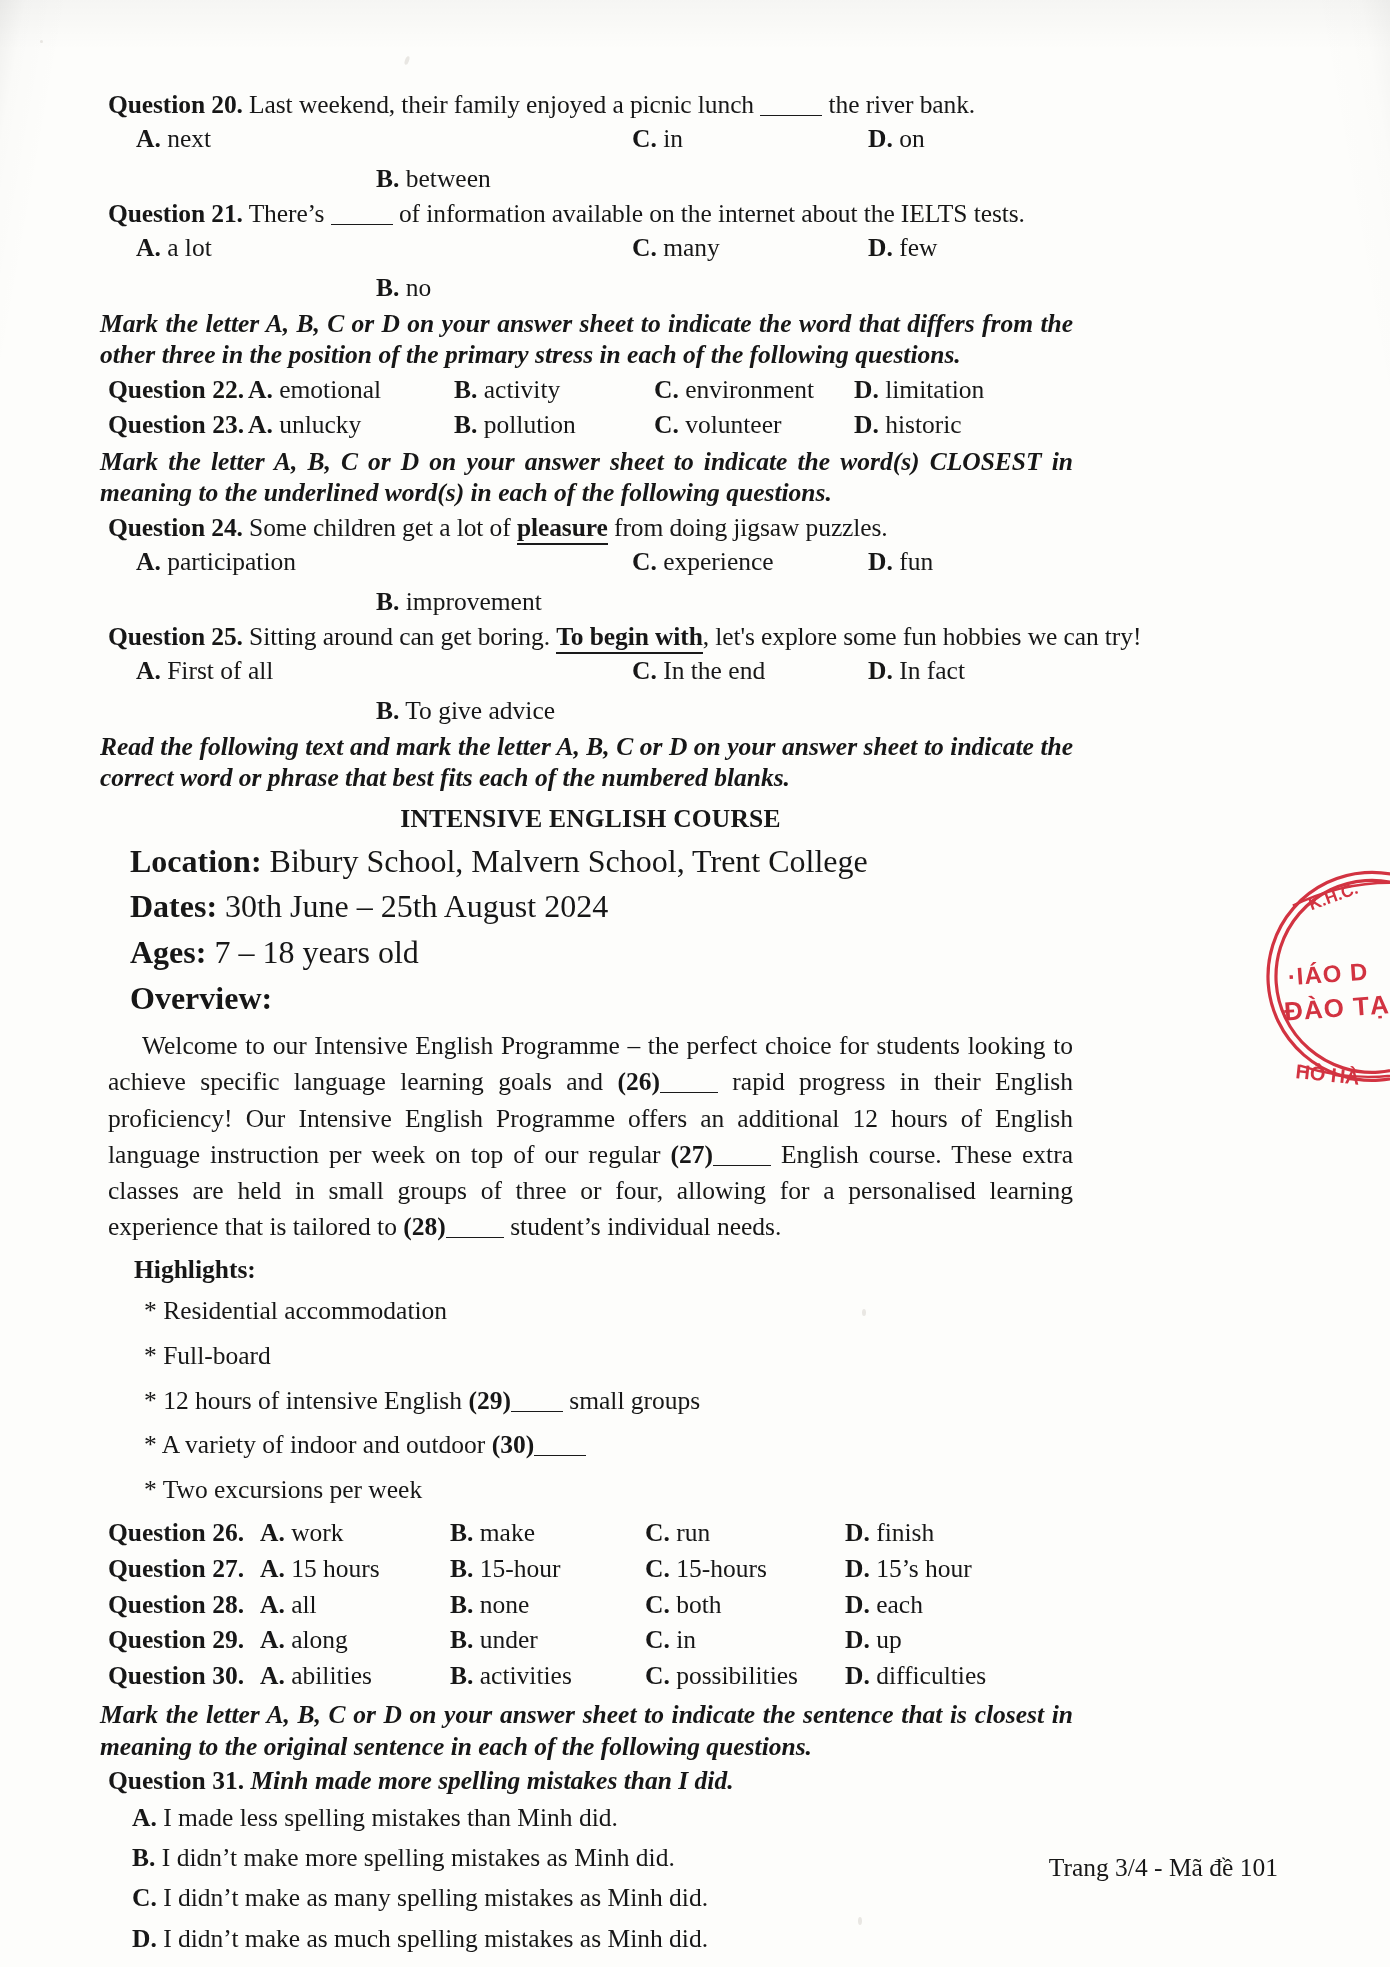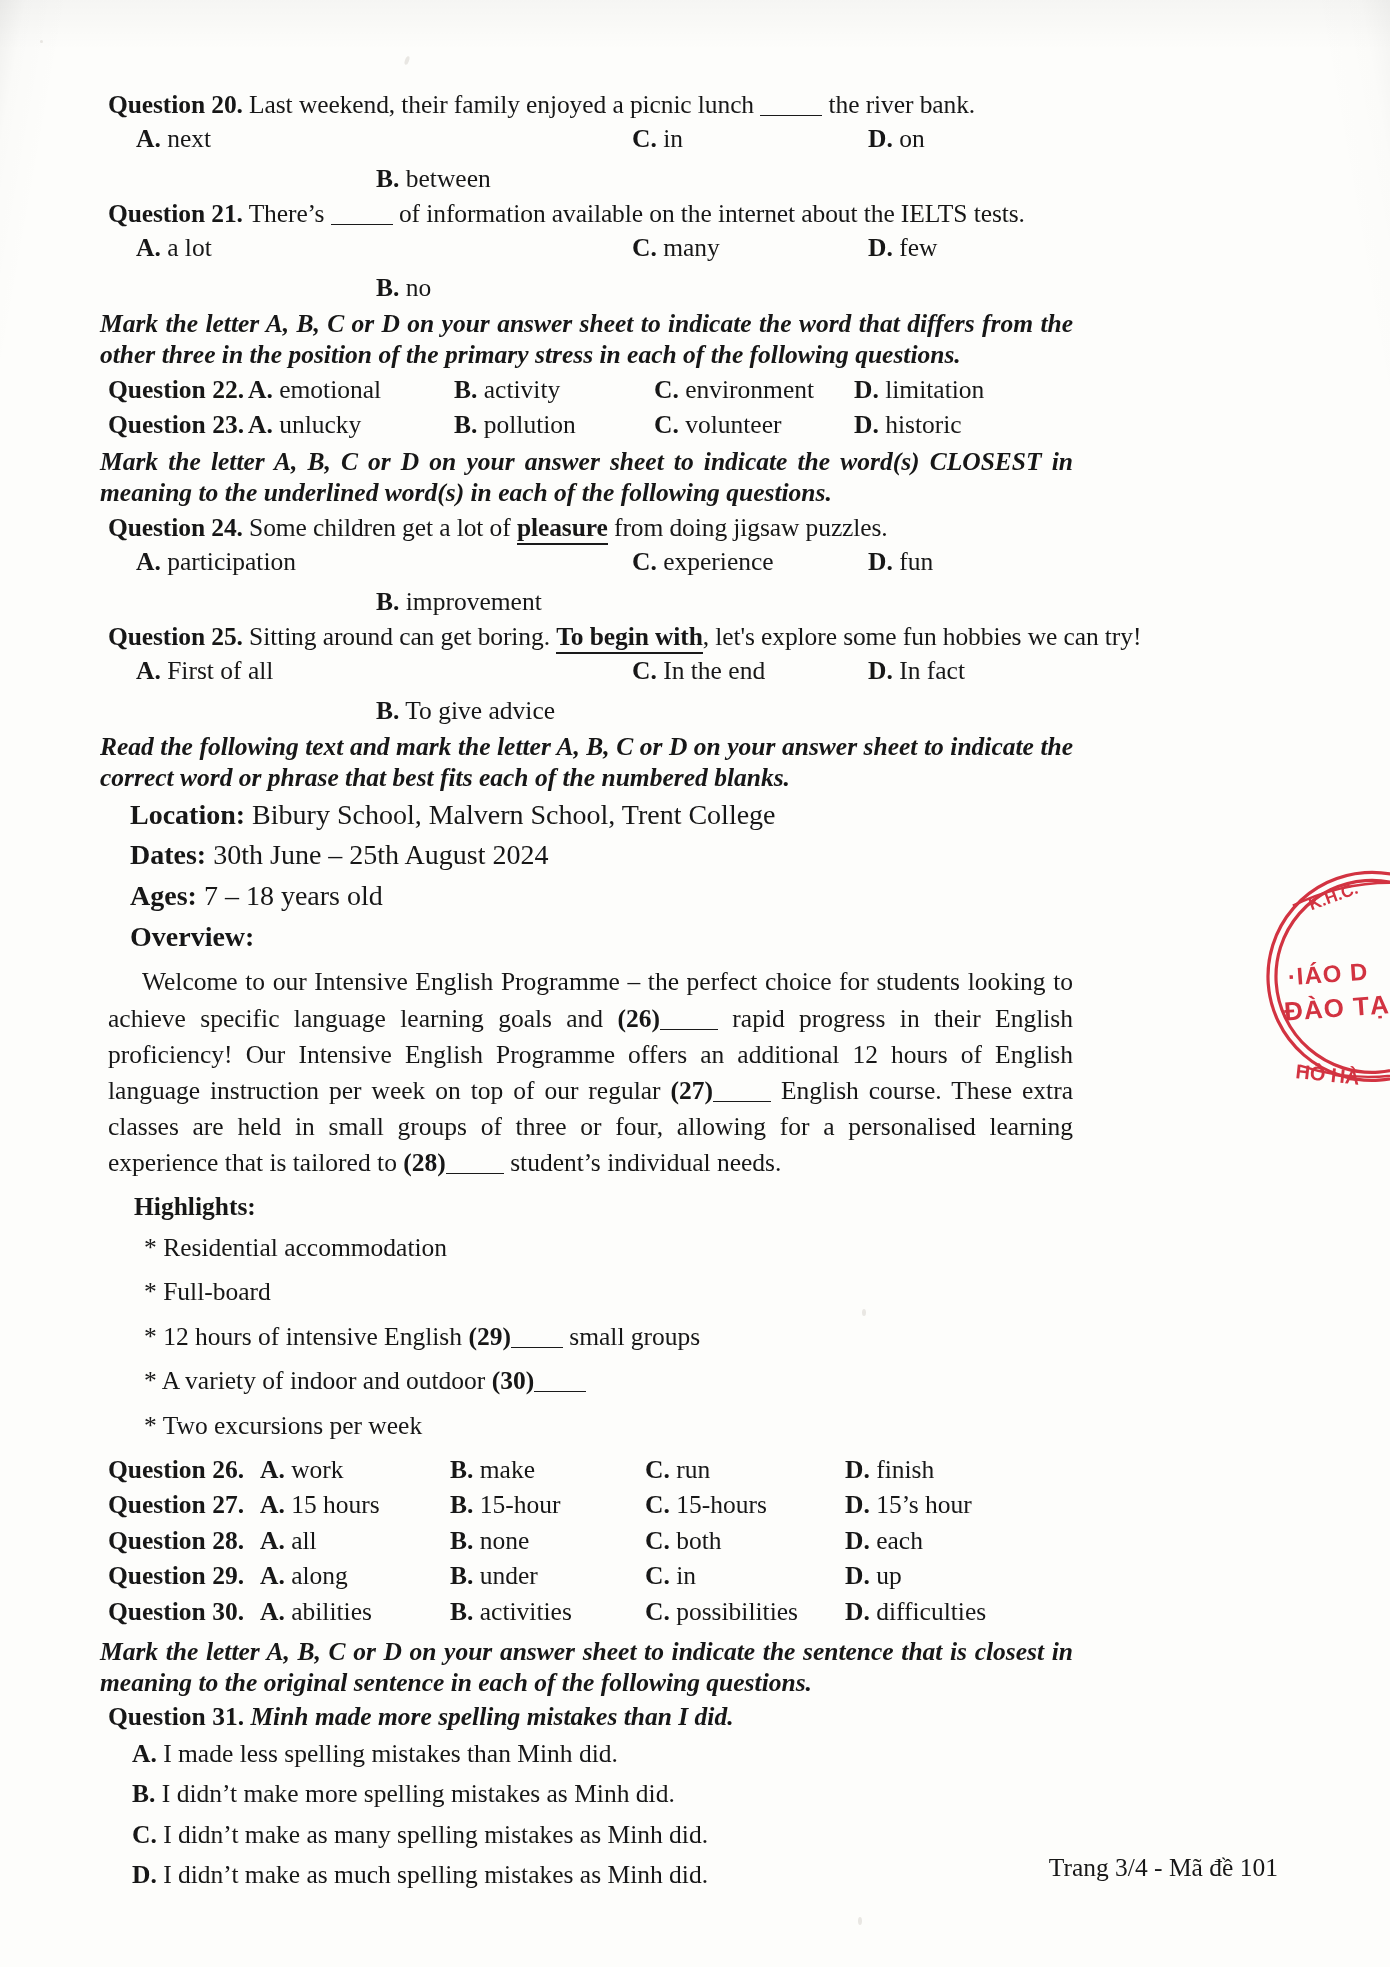--- a/index.html
+++ b/index.html
@@ -110,21 +110,21 @@
 
   .center-title {
     text-align: center;
     font-weight: bold;
     font-size: 25.5px;
     letter-spacing: 0.2px;
     margin: 10px 0 8px 0;
   }
 
   .detail {
-    font-size: 28px;
+    font-size: 32px;
     line-height: 1.24;
     margin: 0 0 6px 22px;
   }
   .detail b { font-weight: bold; }
 
   .para {
     font-size: 25.5px;
     line-height: 1.42;
     text-align: justify;
     margin: 10px 0 4px 0;
@@ -248,20 +248,21 @@
     </div>
     <div class="opts indent">
       <span class="opt colA"><b>A.</b> <span>First of all</span></span>
       <span class="opt colB"><b>B.</b> <span>To give advice</span></span>
       <span class="opt colC"><b>C.</b> <span>In the end</span></span>
       <span class="opt colD"><b>D.</b> <span>In fact</span></span>
     </div>
 
     <div class="instruction neg">Read the following text and mark the letter A, B, C or D on your answer sheet to indicate the correct word or phrase that best fits each of the numbered blanks.</div>
 
+    <div class="center-title">INTENSIVE ENGLISH COURSE</div>
 
     <div class="detail">
       <b>Location:</b><span> Bibury School, Malvern School, Trent College</span>
     </div>
     <div class="detail">
       <b>Dates:</b><span> 30th June – 25th August 2024</span>
     </div>
     <div class="detail">
       <b>Ages:</b><span> 7 – 18 years old</span>
     </div>

